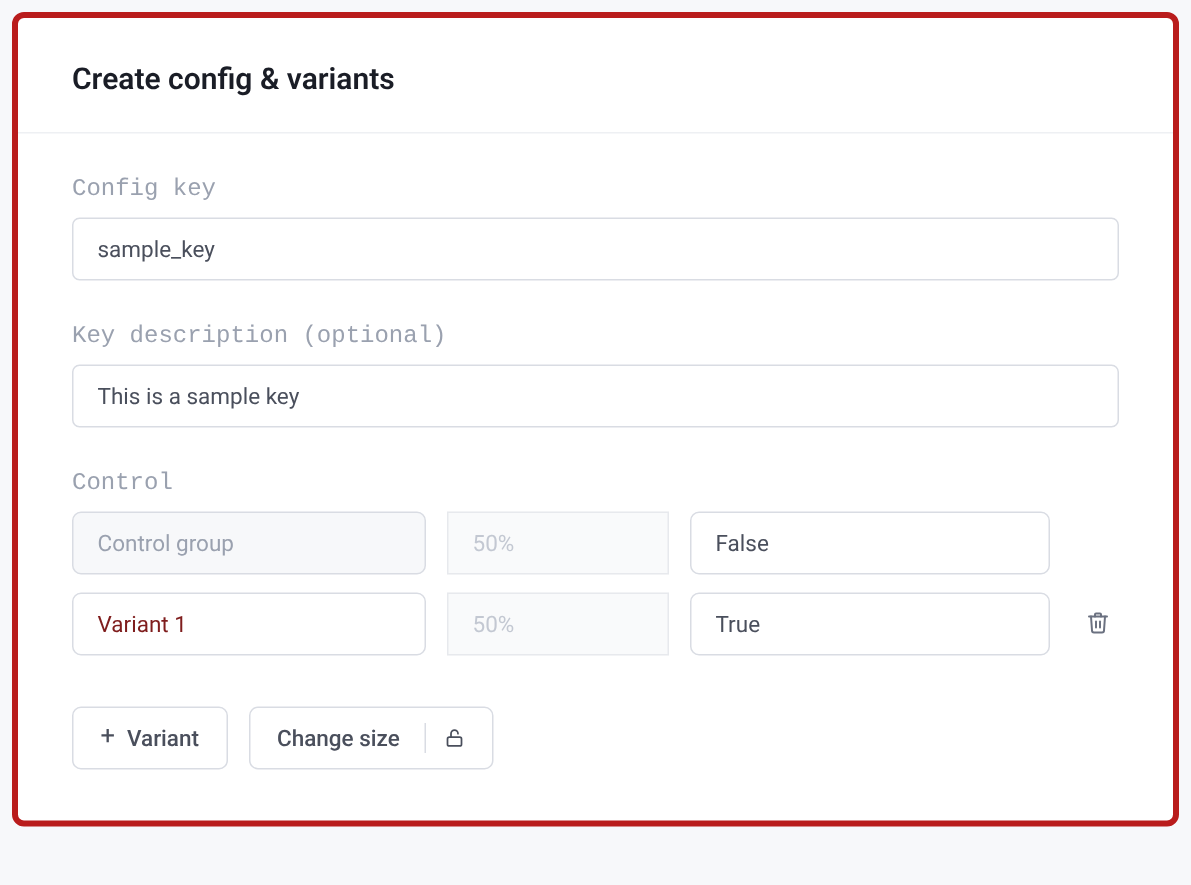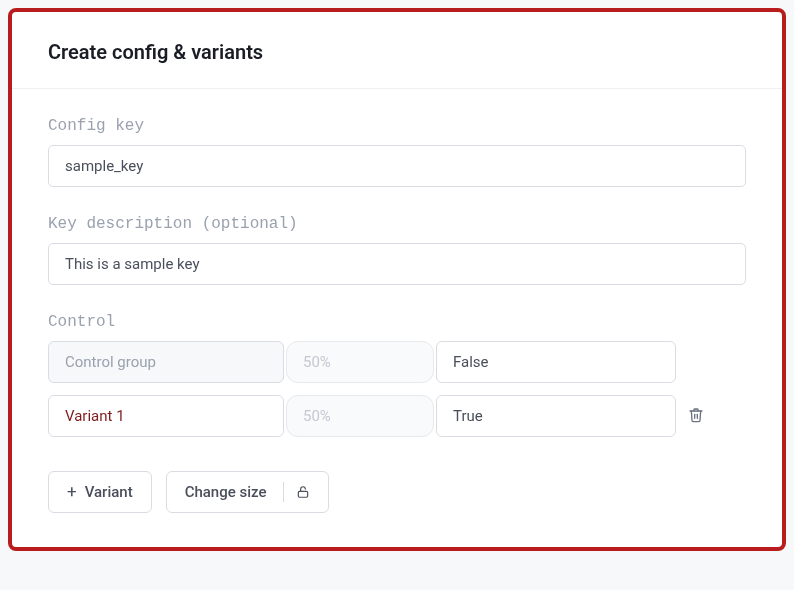--- a/index.html
+++ b/index.html
@@ -55,21 +55,21 @@
       font-family: inherit;
     }
     .text-input::placeholder {
       color: #b5bac5;
     }
     .variants-section {
       margin-bottom: 34px;
     }
     .variants-row {
       display: flex;
-      gap: 2px;
+      gap: 14px;
       margin-bottom: 12px;
       align-items: center;
     }
     .variant-name {
       width: 236px;
       height: 42px;
       border: 1px solid #d9dce3;
       border-radius: 6px;
       padding: 0 16px;
       font-size: 15px;
@@ -79,21 +79,21 @@
       font-family: inherit;
     }
     .variant-name.readonly {
       background: #f7f8fa;
       color: #9aa1af;
     }
     .variant-percent {
       width: 148px;
       height: 42px;
       border: 1px solid #e7e9ed;
-      border-radius: 12px;
+      border-radius: 0;
       padding: 0 16px;
       font-size: 15px;
       color: #c3c8d2;
       background: #f9fafb;
       outline: none;
       font-family: inherit;
     }
     .variant-value {
       width: 240px;
       height: 42px;

